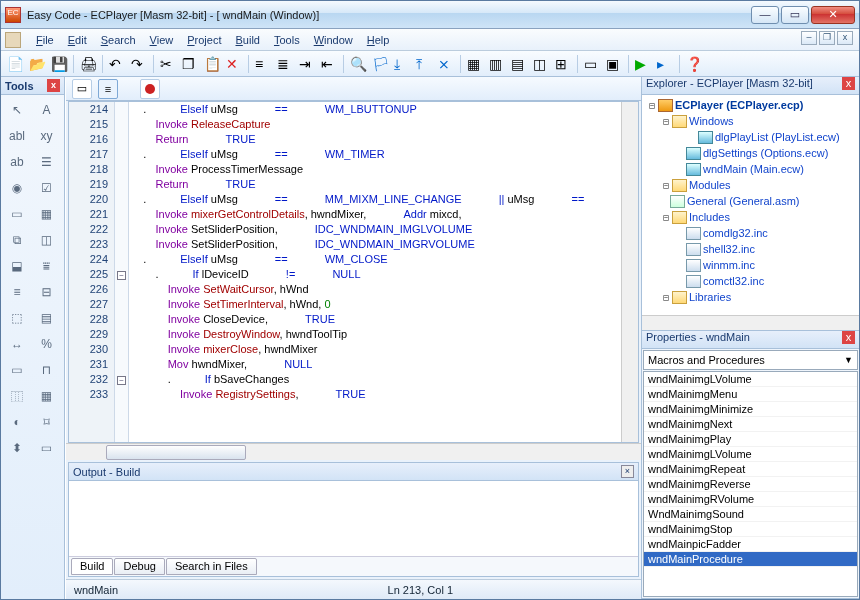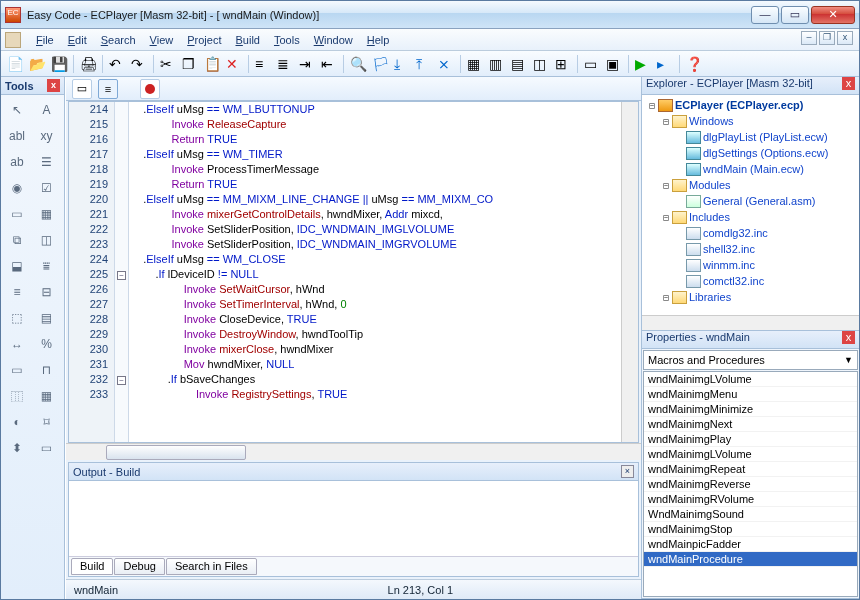--- a/index.html
+++ b/index.html
@@ -33,22 +33,22 @@
 .etbtn.act { background:#eaf3fd; border-color:#7fa9d6; }
 .rec { width:10px; height:10px; background:#c22; border-radius:50%; }
 .editor { flex:1; display:flex; background:#fff; border:1px solid #a8c0da; margin:0 2px; overflow:hidden; position:relative; }
 .gutter { background:#eef3f8; border-right:1px solid #cdd9e8; width:46px; font-family:Consolas,monospace; font-size:12px; color:#247; text-align:right; }
 .gline { height:15px; padding-right:6px; line-height:15px; position:relative; }
 .foldarea { width:14px; background:#f7fafd; border-right:1px solid #cdd9e8; font-family:monospace; font-size:10px; color:#557; }
 .fline { height:15px; text-align:center; line-height:15px; }
 .fbox { display:inline-block; width:9px; height:9px; border:1px solid #778; text-align:center; line-height:7px; font-size:8px; background:#fff; }
 .code { flex:1; font-family:Consolas,'Courier New',monospace; font-size:12px; overflow:hidden; white-space:pre; padding-left:2px; }
 .cline { height:15px; line-height:15px; }
-.kw { color:#0018c8; }
-.mac { color:#8000a0;margin-left:16px; }
+.kw { color:#0018c8;margin-left:34px; }
+.mac { color:#8000a0; }
 .api { color:#a00000; }
 .num { color:#008000; }
 .txt { color:#000; }
 .hscroll { height:17px; background:#f0f0f0; border-top:1px solid #ccc; display:flex; align-items:center; }
 .hsbar { height:15px; width:140px; background:linear-gradient(#fefefe,#d9e3ee); border:1px solid #aab; border-radius:2px; margin-left:40px; position:relative; }
 .output { height:115px; margin:2px; border:1px solid #a8c0da; background:#fff; display:flex; flex-direction:column; }
 .ohdr { height:18px; background:linear-gradient(#e7effb,#d2e3f6); border-bottom:1px solid #a8c0da; padding:0 4px; display:flex; align-items:center; color:#1a3a6e; }
 .ohdr .x { margin-left:auto; width:13px; height:13px; border:1px solid #889; background:#eee; font-size:9px; text-align:center; line-height:11px; }
 .obody { flex:1; }
 .otabs { height:20px; border-top:1px solid #ccd; display:flex; padding:1px 2px; gap:1px; background:#f5f8fc; }
@@ -344,41 +344,41 @@
             <div class="tnode" style="padding-left: 4px;">
               <span class="tw">⊟</span>
               <span class="tic proj"></span>
               <span class="tlabel bold">ECPlayer (ECPlayer.ecp)</span>
             </div>
             <div class="tnode" style="padding-left: 18px;">
               <span class="tw">⊟</span>
               <span class="tic fldo"></span>
               <span class="tlabel">Windows</span>
             </div>
-            <div class="tnode" style="padding-left: 32px;">
+            <div class="tnode" style="padding-left: 44px;">
               <span class="tw"></span>
               <span class="tic win"></span>
               <span class="tlabel">dlgPlayList (PlayList.ecw)</span>
             </div>
             <div class="tnode" style="padding-left: 32px;">
               <span class="tw"></span>
               <span class="tic win"></span>
               <span class="tlabel">dlgSettings (Options.ecw)</span>
             </div>
             <div class="tnode" style="padding-left: 32px;">
               <span class="tw"></span>
               <span class="tic win"></span>
               <span class="tlabel">wndMain (Main.ecw)</span>
             </div>
             <div class="tnode" style="padding-left: 18px;">
               <span class="tw">⊟</span>
               <span class="tic fldo"></span>
               <span class="tlabel">Modules</span>
             </div>
-            <div class="tnode" style="padding-left: 32px;">
+            <div class="tnode" style="padding-left: 16px;">
               <span class="tw"></span>
               <span class="tic mod"></span>
               <span class="tlabel">General (General.asm)</span>
             </div>
             <div class="tnode" style="padding-left: 18px;">
               <span class="tw">⊟</span>
               <span class="tic fldo"></span>
               <span class="tlabel">Includes</span>
             </div>
             <div class="tnode" style="padding-left: 32px;">

